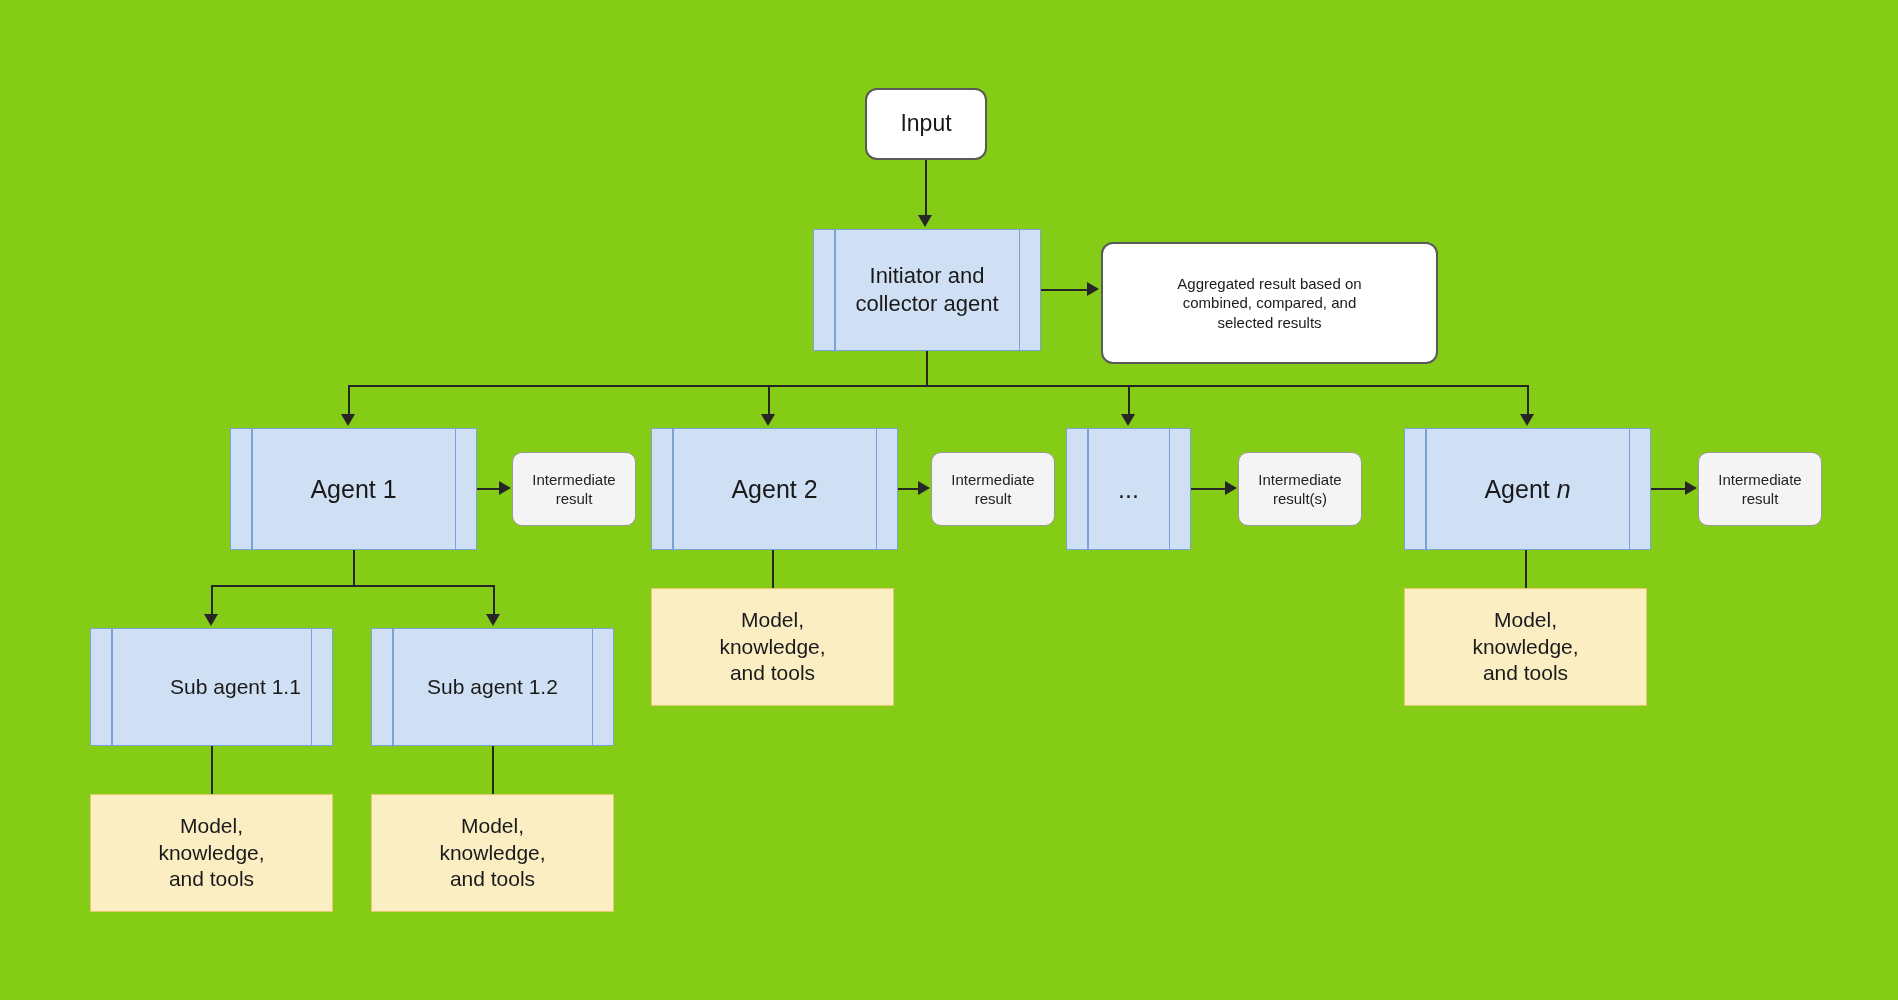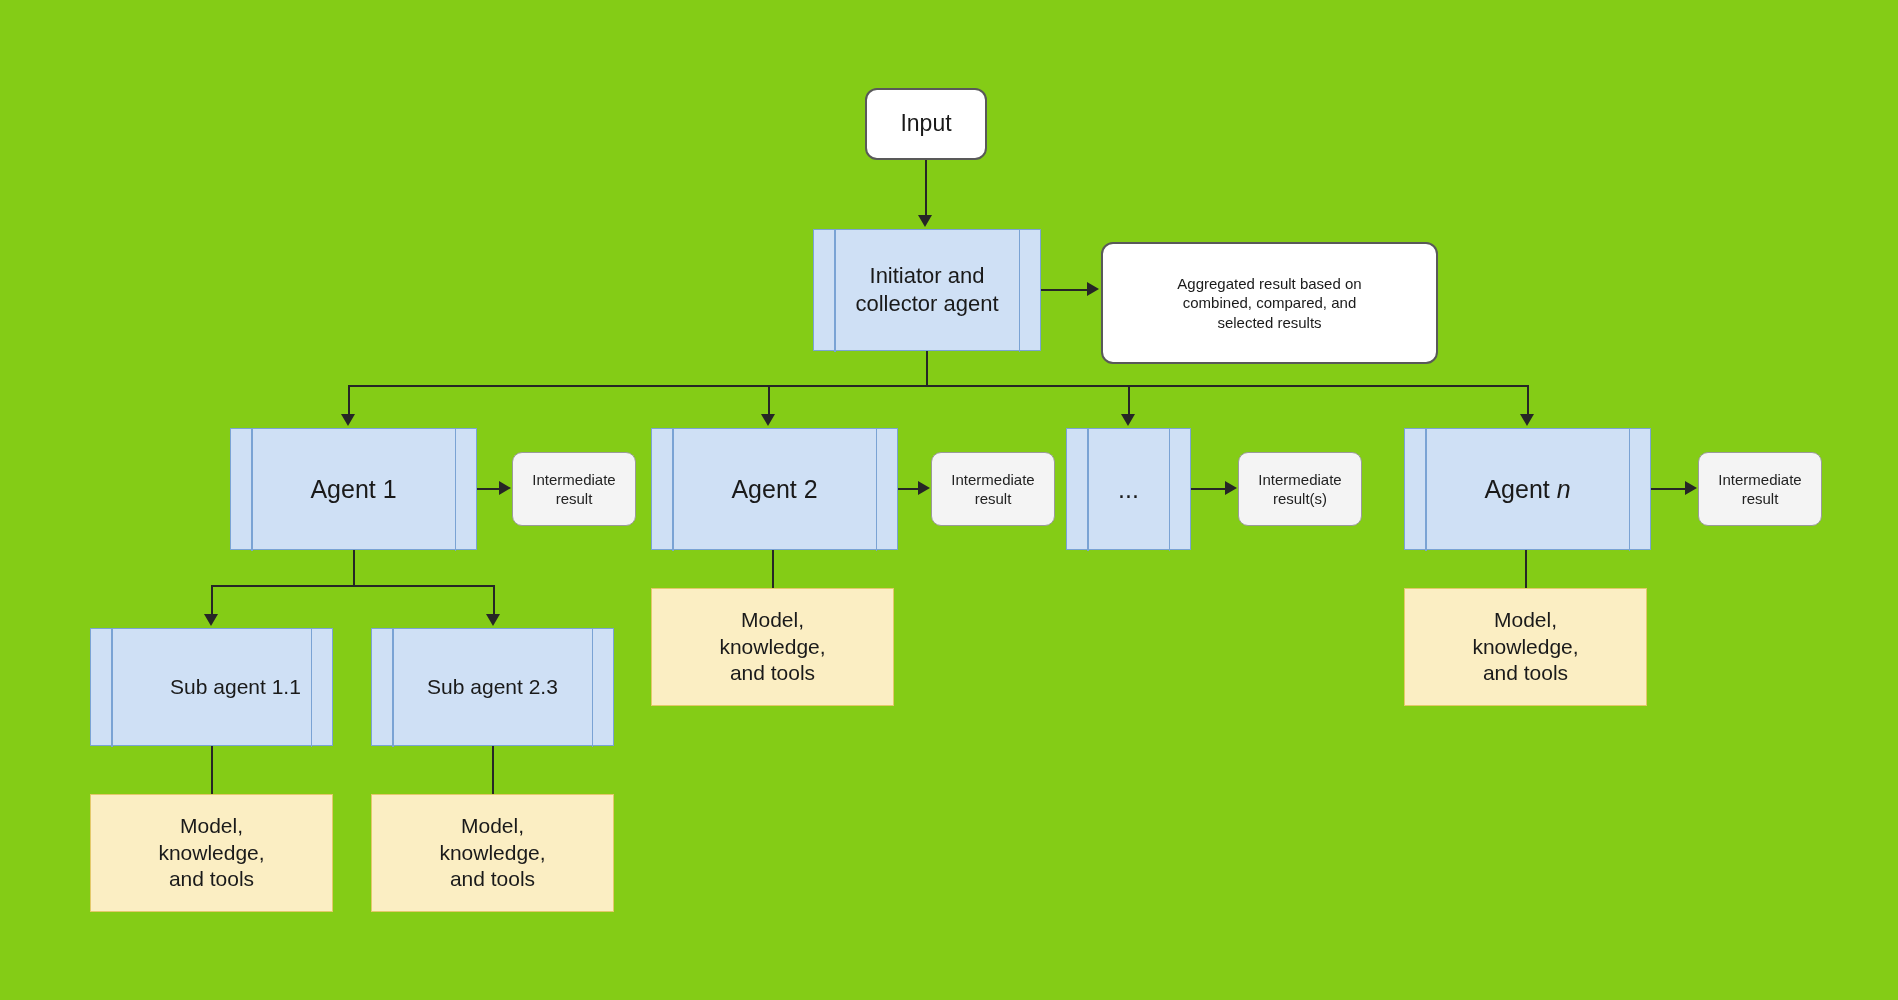--- a/index.html
+++ b/index.html
@@ -181,21 +181,21 @@
 
   <div class="node agent" style="left:90px; top:628px; width:243px; height:118px; font-size:21px;padding-left:48px;">
     <span class="rule l"></span>
     <span class="rule r"></span>
     <span class="label">Sub agent 1.1</span>
   </div>
 
   <div class="node agent" style="left:371px; top:628px; width:243px; height:118px; font-size:21px;">
     <span class="rule l"></span>
     <span class="rule r"></span>
-    <span class="label">Sub agent 2.3</span>
+    <span class="label">Sub agent 1.2</span>
   </div>
 
   <div class="node res" style="left:90px; top:794px; width:243px; height:118px;">
     <span>
       <span>Model,</span><br>
       <span>knowledge,</span><br>
       <span>and tools</span>
     </span>
   </div>
 

